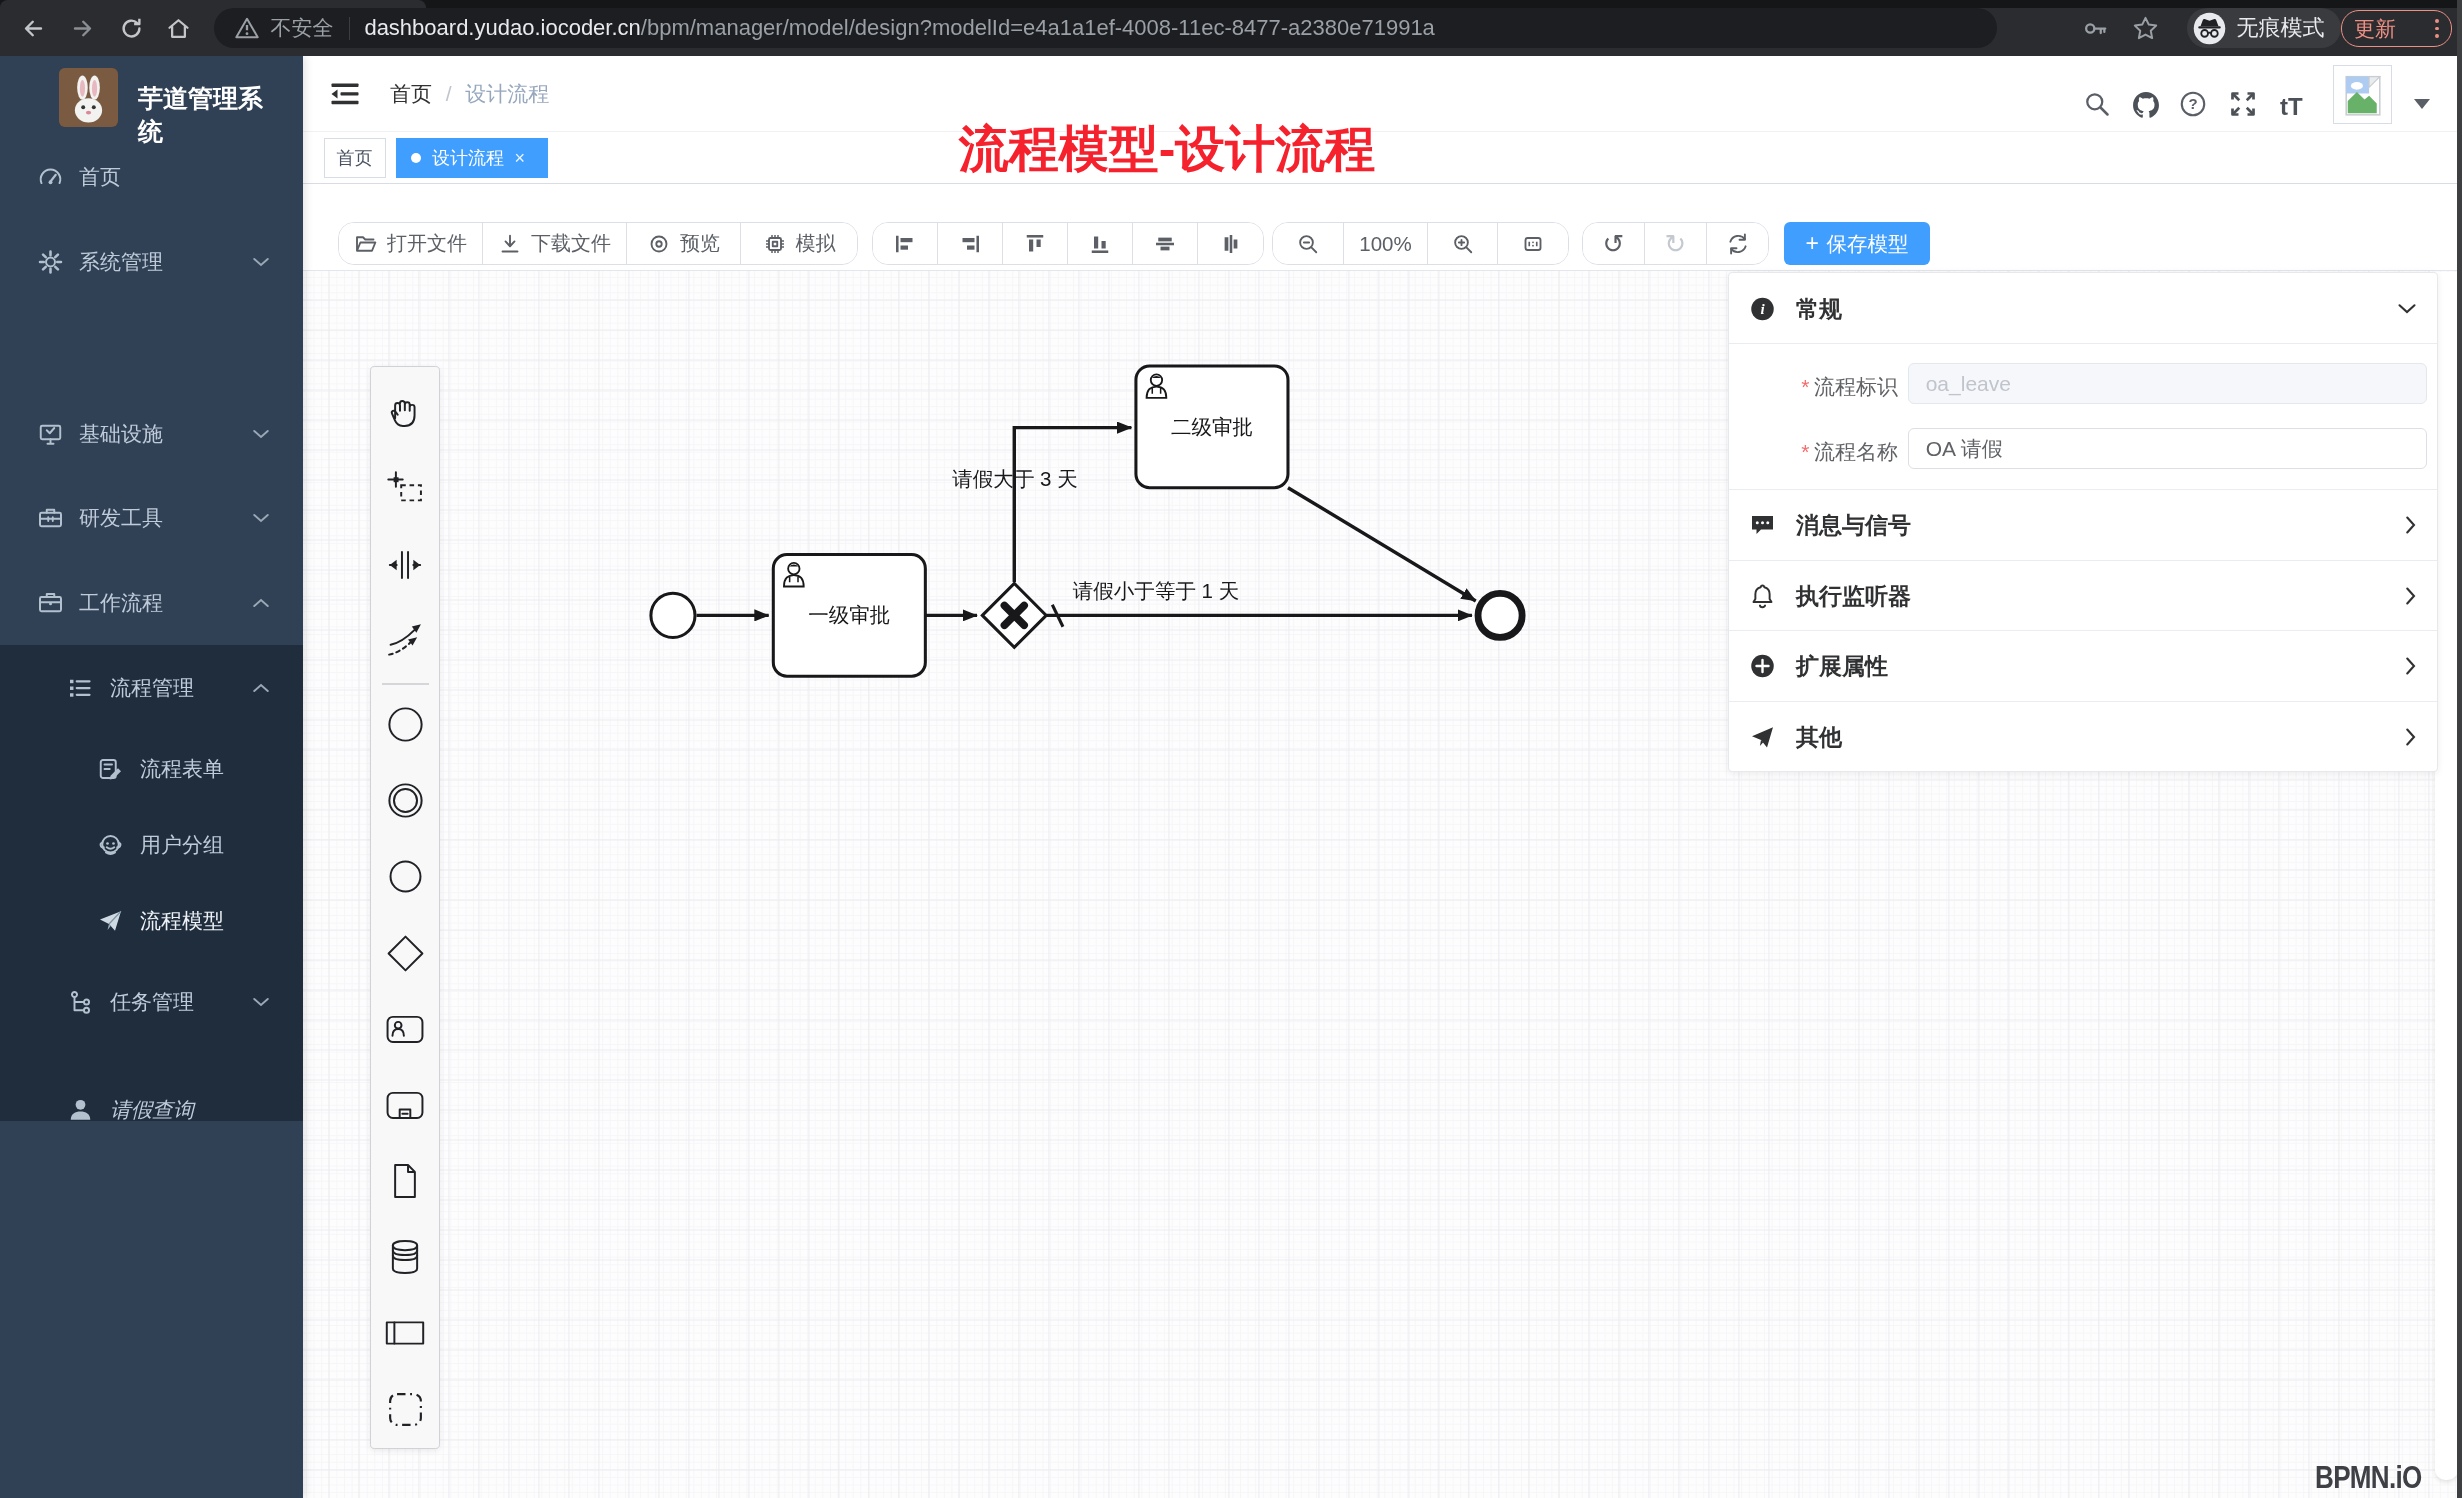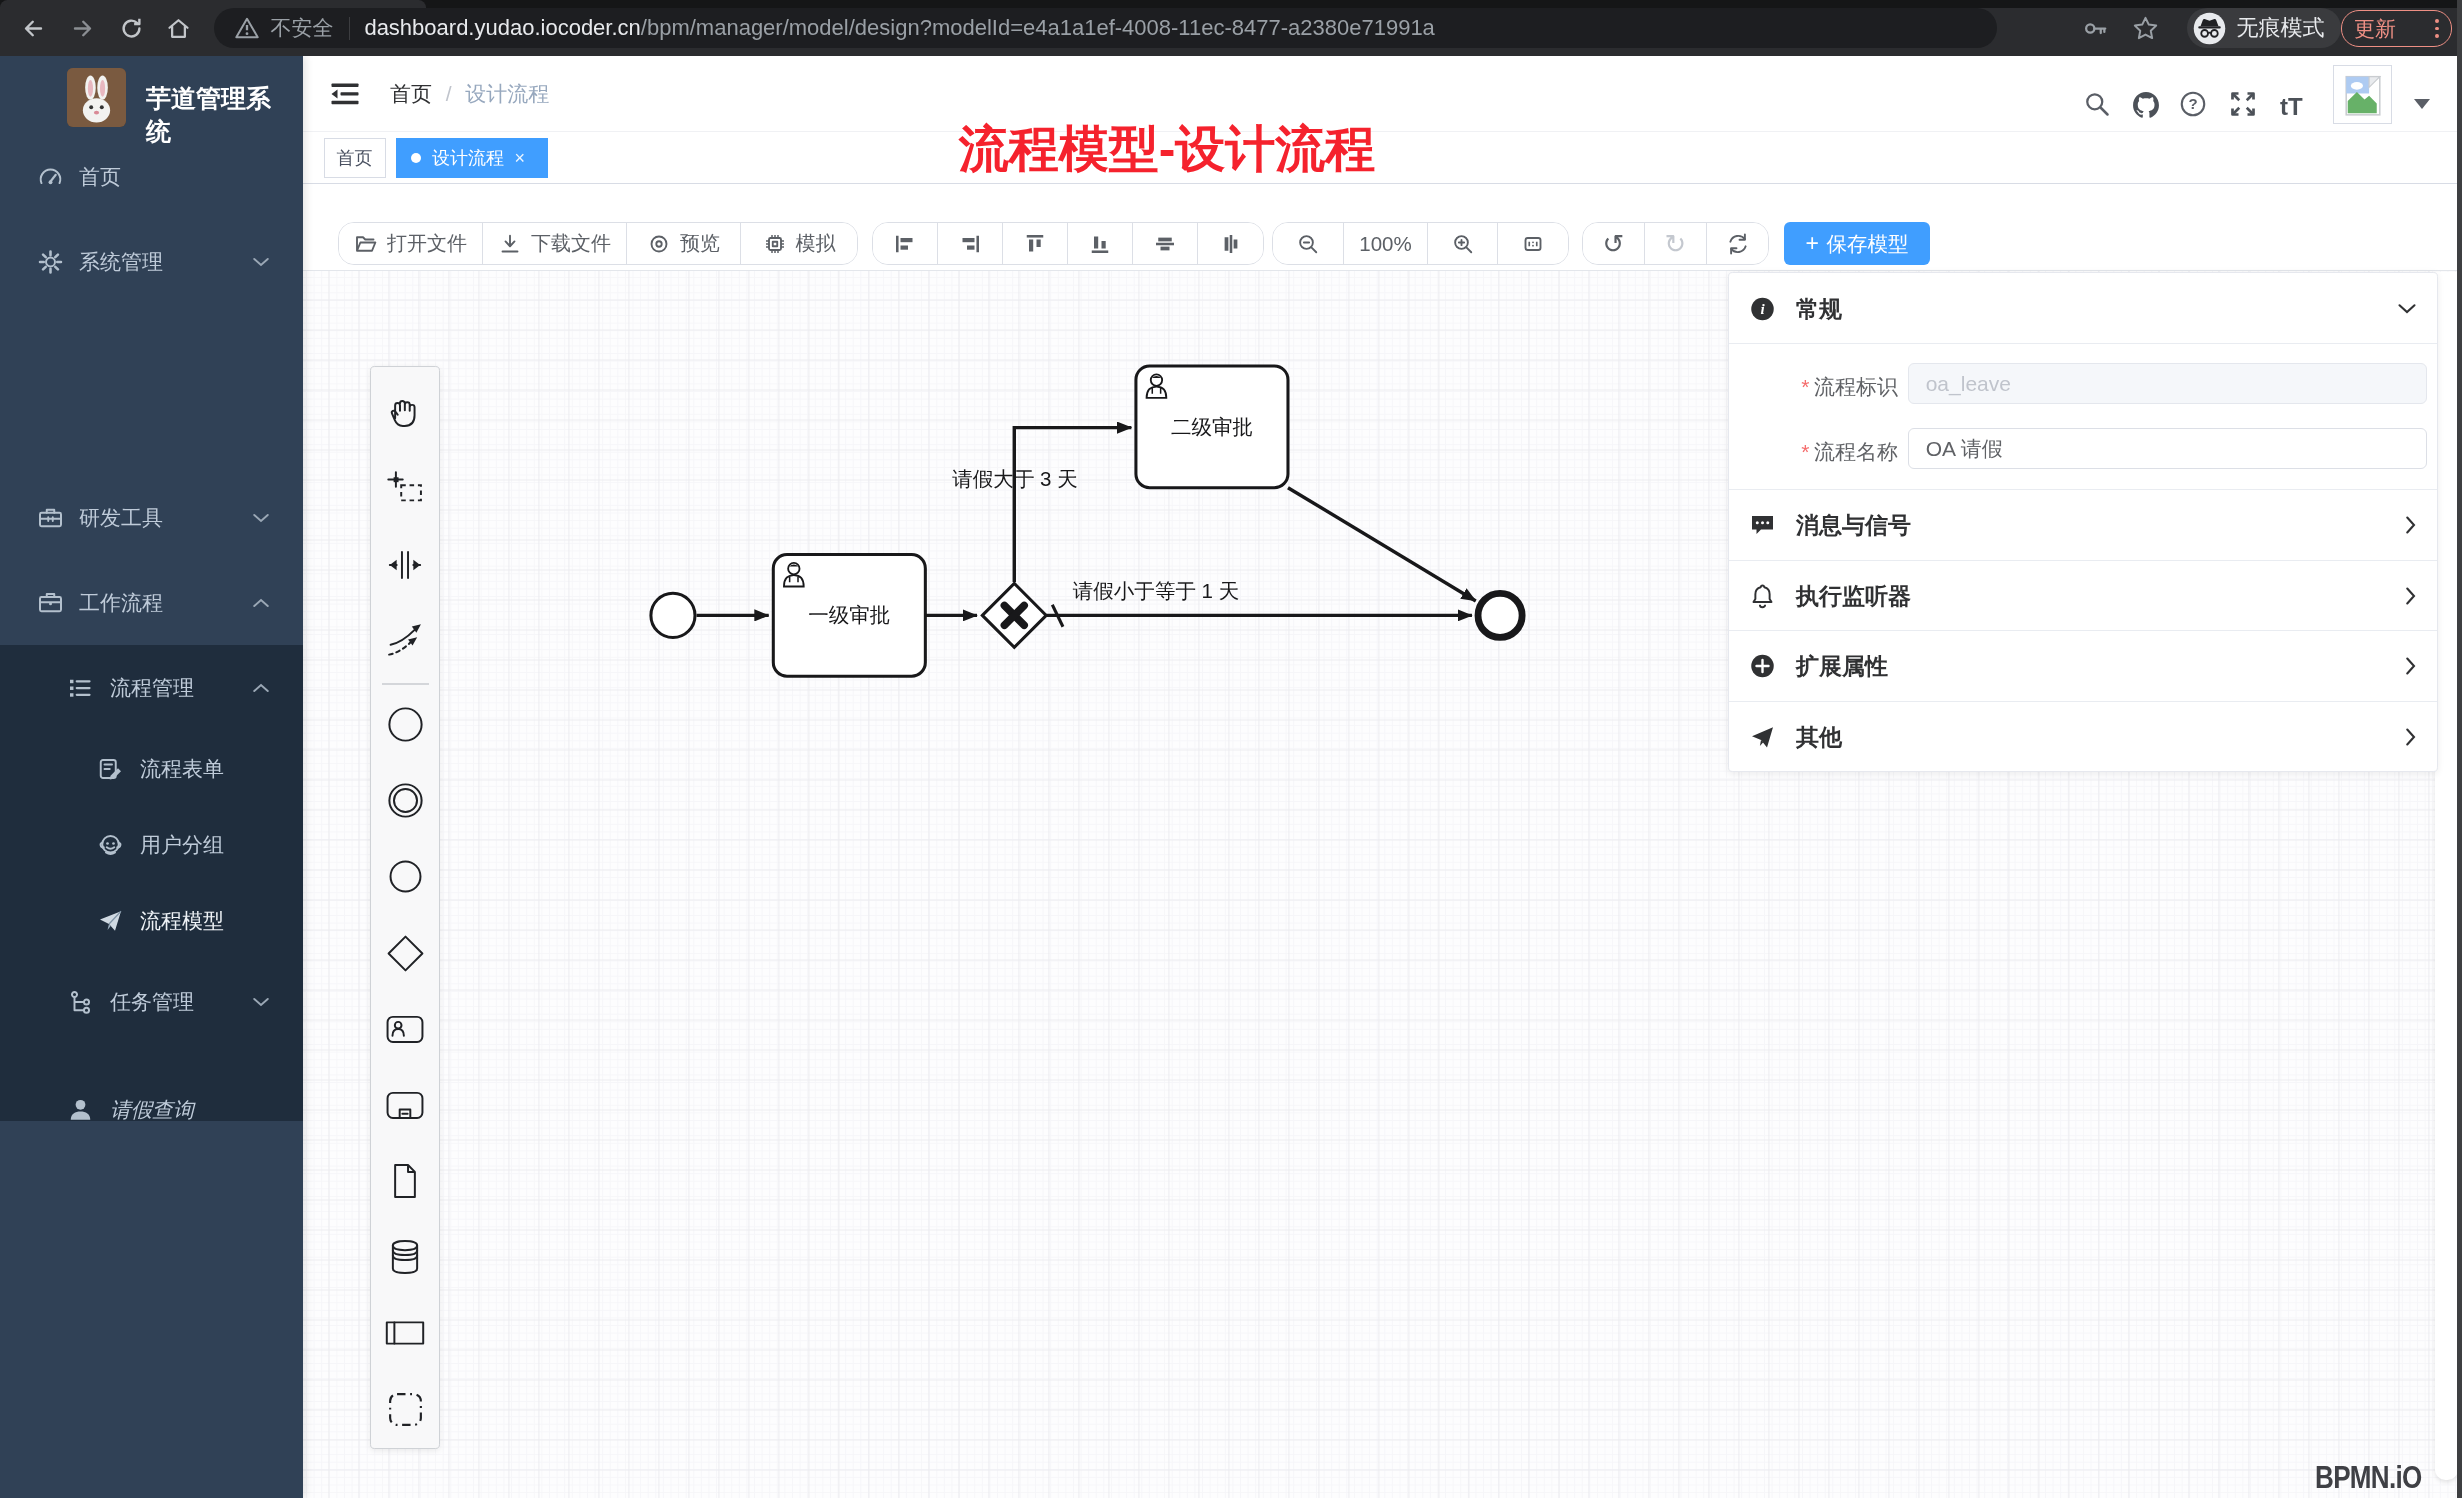--- a/index.html
+++ b/index.html
@@ -24,21 +24,21 @@
   #updatebtn { position:absolute; left:2341px; top:10px; width:111px; height:37px; border:1.5px solid #ee8f84; border-radius:18px;
                display:flex; align-items:center; justify-content:space-between; padding:0 12px; }
   #updatebtn .txt { color:#ee8f84; font-size:21px; }
   .dots3 { display:flex; flex-direction:column; gap:3.8px; }
   .dots3 i { width:3.8px; height:3.8px; border-radius:50%; background:#ee8f84; }
 
   
   #sidebar { position:absolute; left:0; top:56px; width:303px; height:1442px; background:#304156; z-index:30;
              box-shadow:3px 0 7.6px rgba(0,0,0,.10); }
   #subblock { position:absolute; left:0; top:589px; width:303px; height:476px; background:#1f2d3d; }
-  #logo { position:absolute; left:12px; top:6px; width:280px; height:73px; }
+  #logo { position:absolute; left:4px; top:6px; width:280px; height:73px; }
   #logo .img { position:absolute; left:55px; top:6px; width:59px; height:59px; border-radius:6px;
                background:linear-gradient(135deg,#6b4a33,#3c2a1e); overflow:hidden; }
   #logo .title { position:absolute; left:134px; top:20px; font-size:25px; font-weight:bold; color:#fff; }
   .mitem { position:absolute; left:0; width:303px; height:85px; cursor:pointer; }
   .mitem.sub { height:76px; }
   .mitem .mi { position:absolute; top:50%; transform:translateY(-50%); width:27px; height:27px; }
   .mitem .ml { position:absolute; top:50%; transform:translateY(-50%); font-size:21px; color:#bfcbd9; white-space:nowrap; }
   .lv1 .mi { left:37px; } .lv1 .ml { left:79px; }
   .lv2 .mi { left:67px; } .lv2 .ml { left:110px; }
   .lv3 .mi { left:97px; } .lv3 .ml { left:140px; }
@@ -238,20 +238,34 @@
           </g>
         </svg>
       </span>
     <span class="ml">系统管理</span>
     <span class="chev">
         <svg width="18" height="10.6" viewBox="0 0 24 14">
           <path d="M3 3 l9 8 9-8" stroke="#9aa7b5" stroke-width="2.6" fill="none" stroke-linecap="round"></path>
         </svg>
       </span>
   </div>
+  <div class="mitem lv1" style="top:335px;">
+    <span class="mi">
+        <svg width="27" height="27" viewBox="0 0 36 36">
+          <rect x="5" y="7" width="26" height="18" rx="2" class="micon"></rect>
+          <path d="M13 13 l4 4 6-7 M14 31 h8 M18 25 v6" class="micon"></path>
+        </svg>
+      </span>
+    <span class="ml">基础设施</span>
+    <span class="chev">
+        <svg width="18" height="10.6" viewBox="0 0 24 14">
+          <path d="M3 3 l9 8 9-8" stroke="#9aa7b5" stroke-width="2.6" fill="none" stroke-linecap="round"></path>
+        </svg>
+      </span>
+  </div>
   <div class="mitem lv1" style="top:419px;">
     <span class="mi">
         <svg width="27" height="27" viewBox="0 0 36 36">
           <rect x="4" y="11" width="28" height="18" rx="2" class="micon"></rect>
           <path d="M13 11 v-4 h10 v4 M4 19 h28 M15 17 v5 M21 17 v5" class="micon"></path>
         </svg>
       </span>
     <span class="ml">研发工具</span>
     <span class="chev">
         <svg width="18" height="10.6" viewBox="0 0 24 14">

